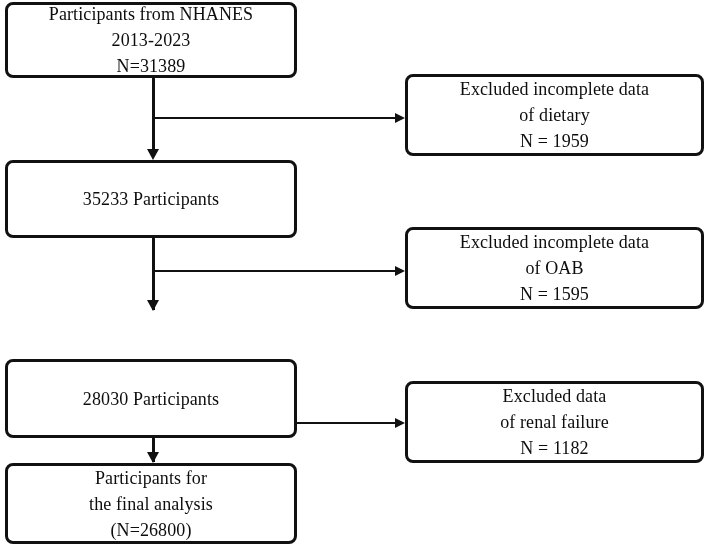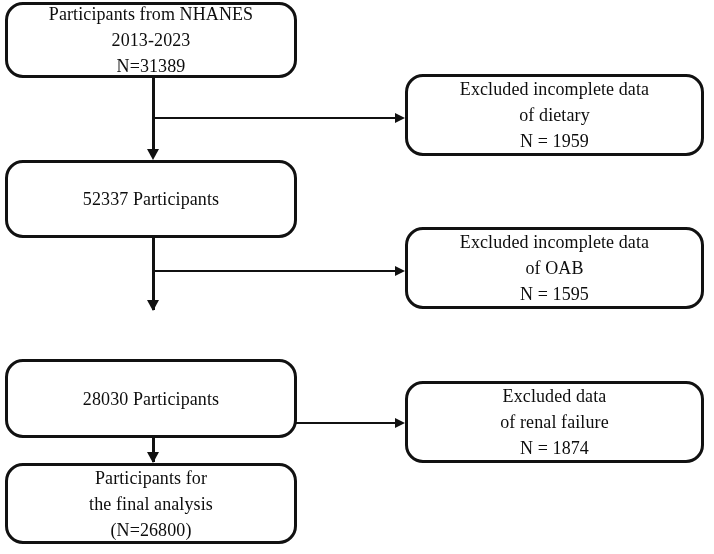--- a/index.html
+++ b/index.html
@@ -13,21 +13,21 @@
     width: 714px;
     height: 554px;
     background: #ffffff;
     overflow: hidden;
     font-family: "Liberation Serif", "DejaVu Serif", serif;
   }
   .flow-box {
     position: absolute;
     box-sizing: border-box;
     border: 3px solid #111111;
-    border-radius: 18px;
+    border-radius: 8px;
     background: #ffffff;
     display: flex;
     align-items: center;
     justify-content: center;
     z-index: 3;
   }
   .box-text {
     display: block;
     width: 100%;
     text-align: center;
@@ -76,21 +76,21 @@
 
 <div id="canvas">
 
   <div class="flow-box" style="left:5px; top:2px; width:292px; height:76px;">
     <span class="box-text">Participants from NHANES
 2013-2023
 N=31389</span>
   </div>
 
   <div class="flow-box" style="left:5px; top:160px; width:292px; height:78px;">
-    <span class="box-text">52337 Participants</span>
+    <span class="box-text">35233 Participants</span>
   </div>
 
   <div class="flow-box" style="left:5px; top:311px; width:292px; height:79px;margin-top:48px;">
     <span class="box-text">28030 Participants</span>
   </div>
 
   <div class="flow-box" style="left:5px; top:463px; width:292px; height:81px;">
     <span class="box-text">Participants for
 the final analysis
 (N=26800)</span>
@@ -104,21 +104,21 @@
 
   <div class="flow-box" style="left:405px; top:227px; width:299px; height:82px;">
     <span class="box-text">Excluded incomplete data
 of OAB
 N = 1595</span>
   </div>
 
   <div class="flow-box" style="left:405px; top:381px; width:299px; height:82px;">
     <span class="box-text">Excluded data
 of renal failure
-N = 1874</span>
+N = 1182</span>
   </div>
 
   <div class="v-line" style="left:152px; top:76px; height:74px;"></div>
   <div class="arrow-down" style="left:147px; top:149px;"></div>
   <div class="h-line" style="left:153px; top:117px; width:244px;"></div>
   <div class="arrow-right" style="left:395px; top:113px;"></div>
 
   <div class="v-line" style="left:152px; top:236px; height:74px;"></div>
   <div class="arrow-down" style="left:147px; top:300px;"></div>
   <div class="h-line" style="left:153px; top:270px; width:244px;"></div>

